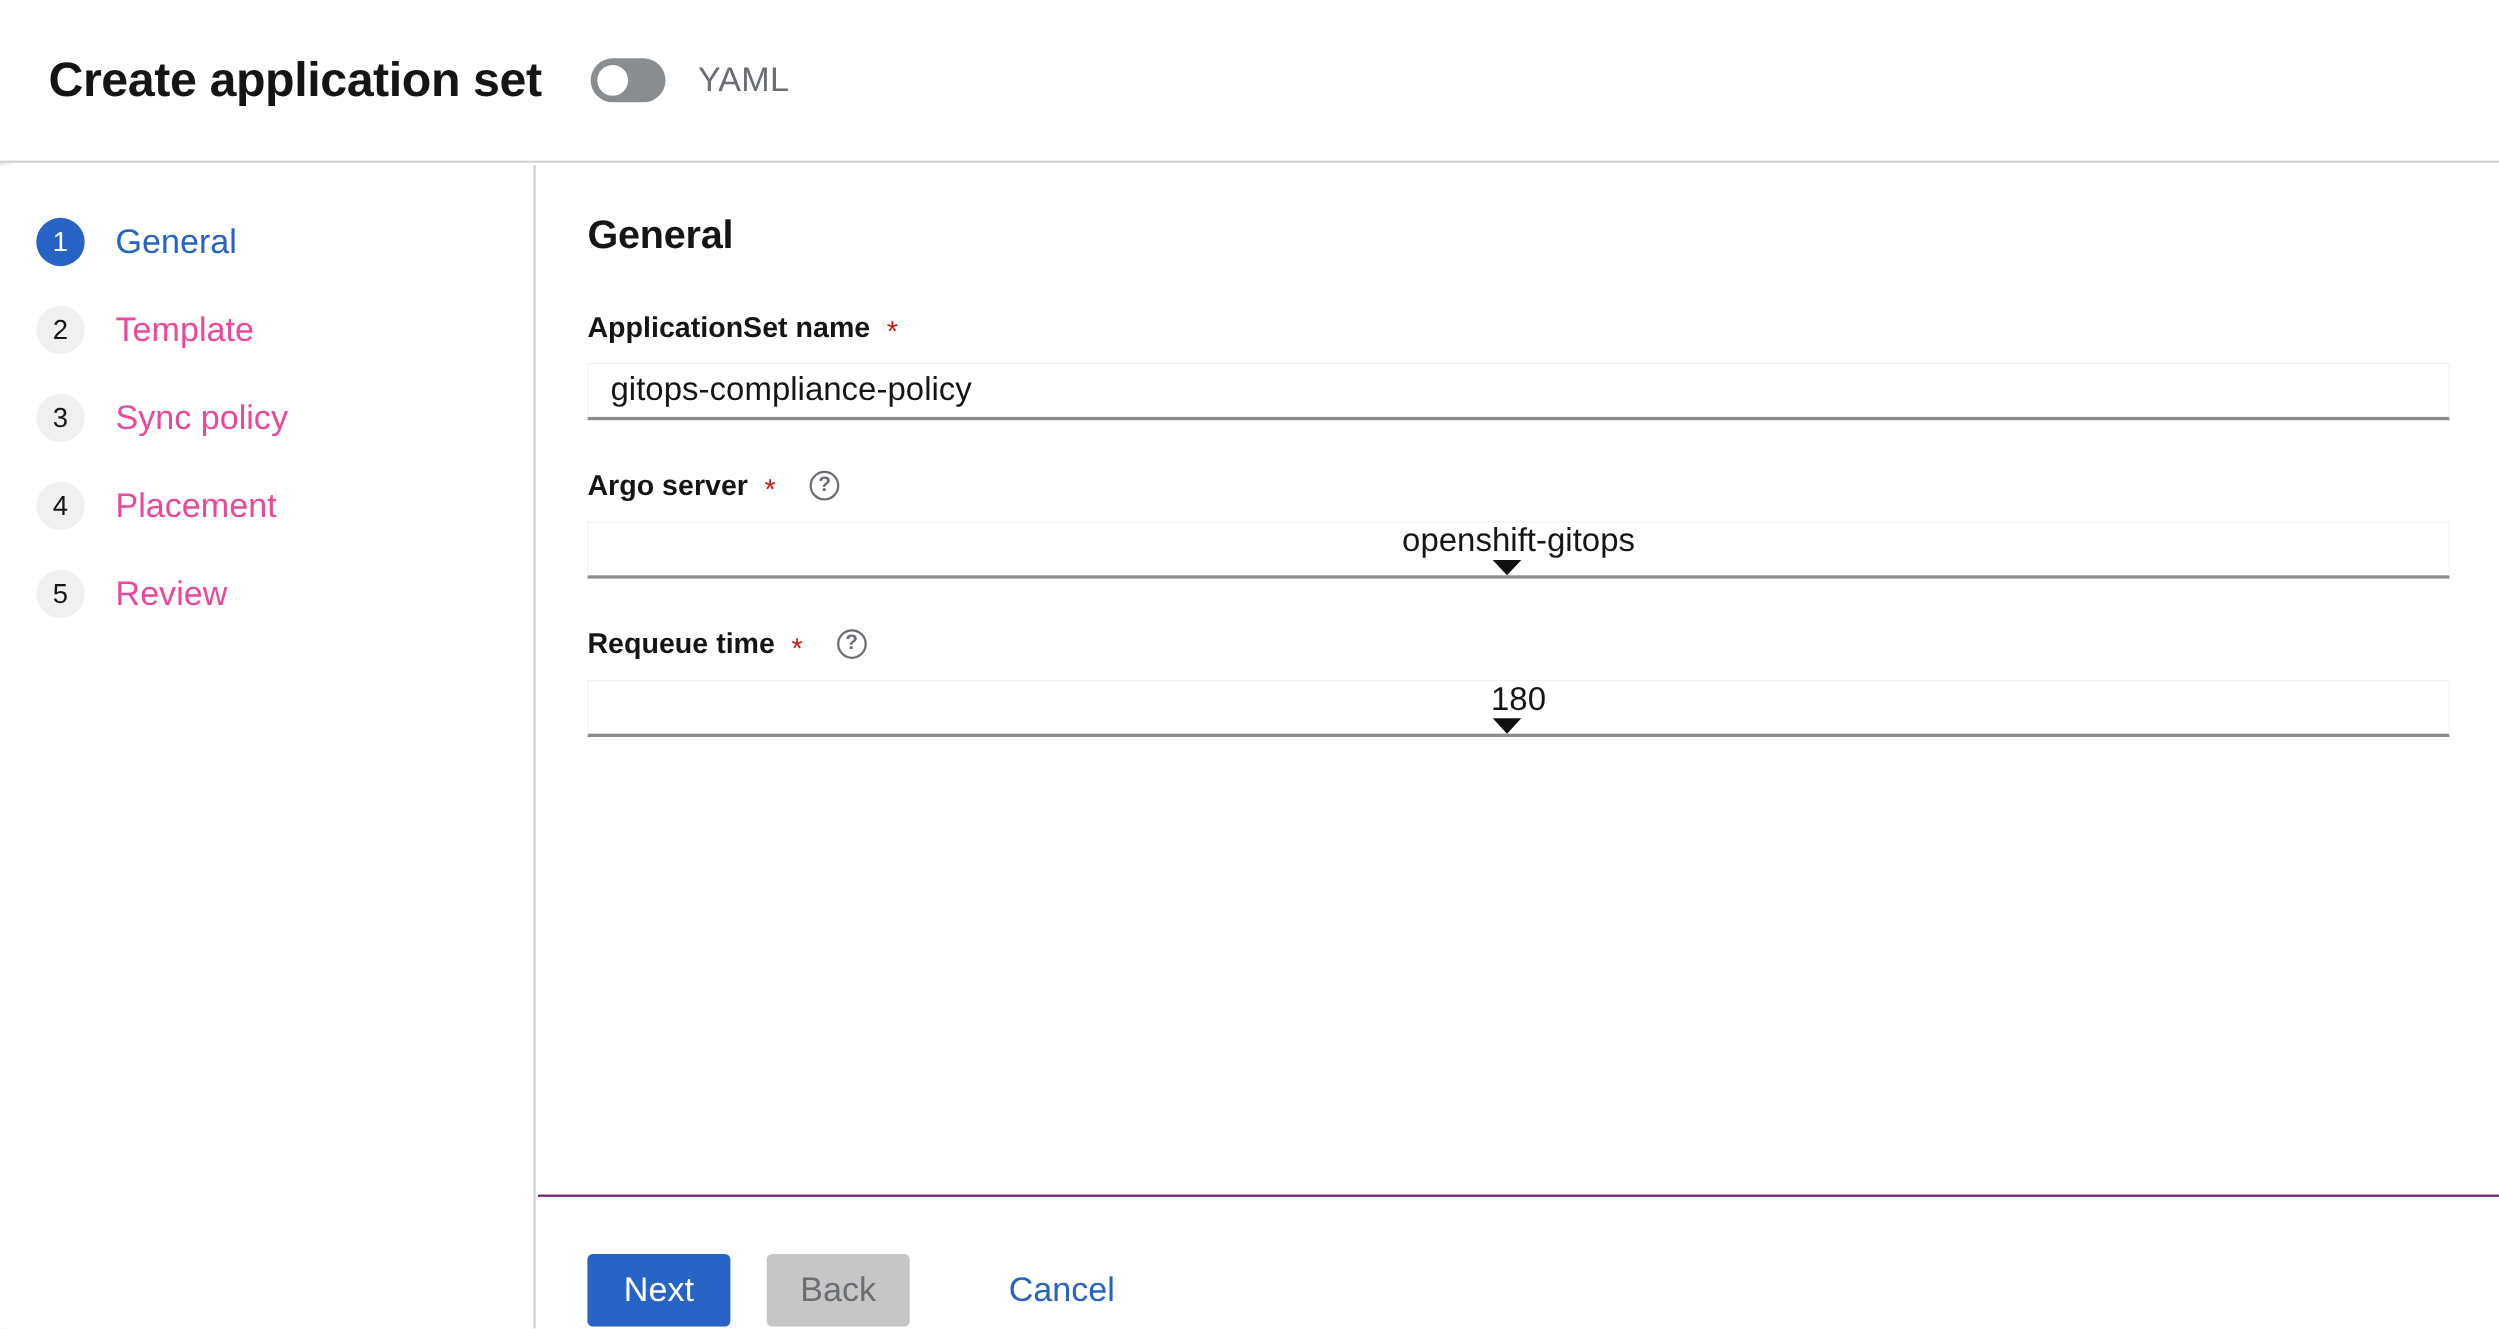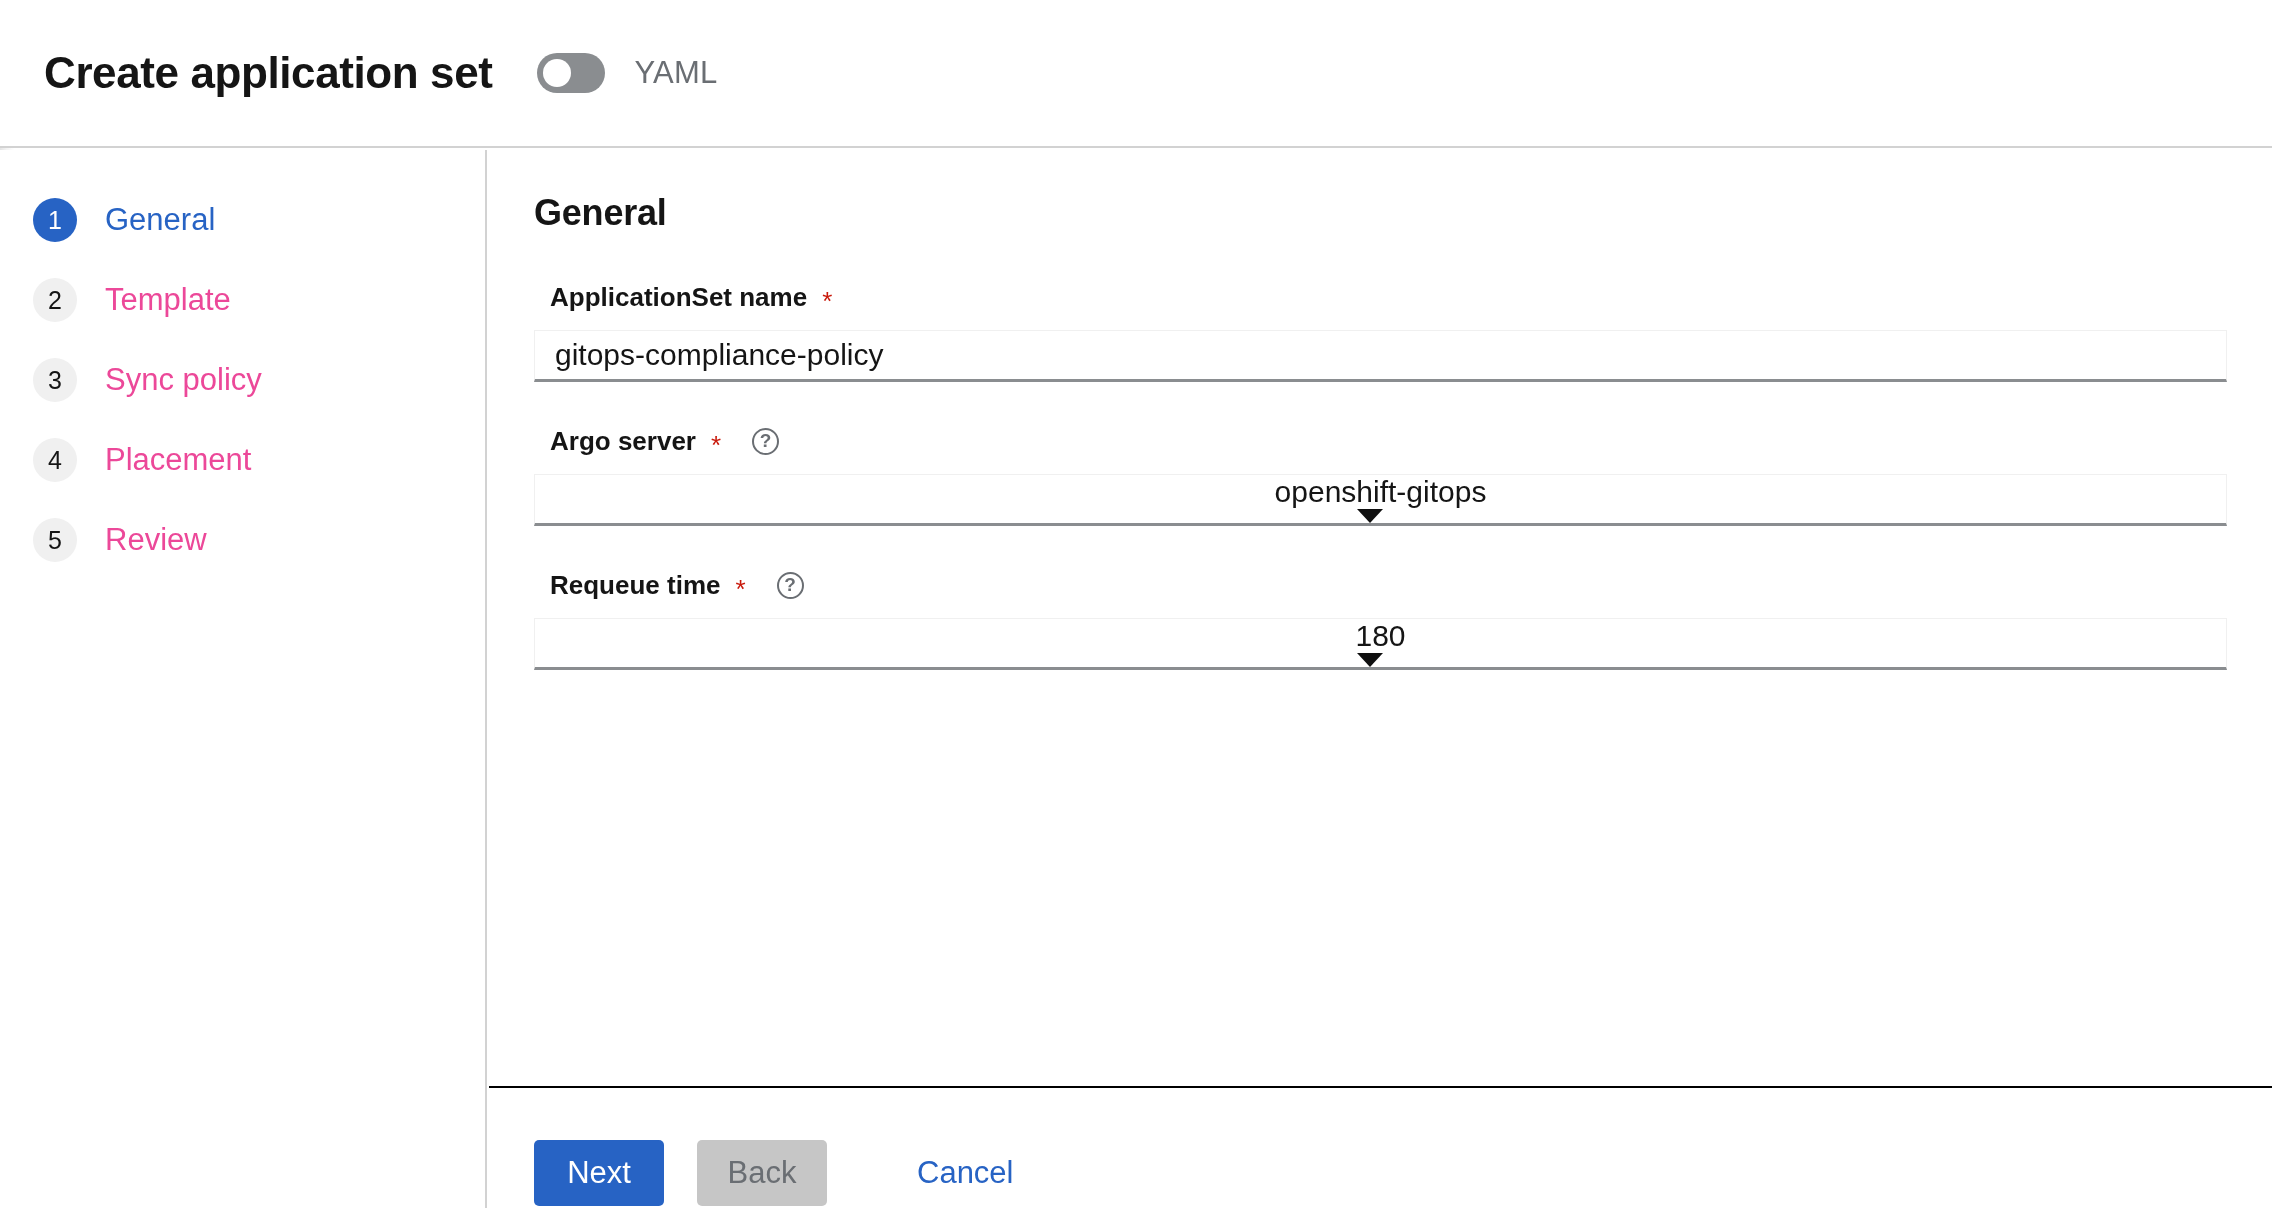--- a/index.html
+++ b/index.html
@@ -141,21 +141,20 @@
   .field { margin-bottom: 44px; }
   .field-label-row {
     display: flex;
     align-items: center;
     margin-bottom: 17px;
   }
   .field-label {
     font-size: 26px;
     font-weight: bold;
     color: #151515;
-    margin-left: 16px;
   }
   .req-star {
     color: #c9190b;
     font-size: 26px;
     margin-left: 15px;
     line-height: 1;
     position: relative;
     top: 3px;
   }
   .help-icon {
@@ -200,21 +199,21 @@
     margin-right: 22px;
   }
 
   
   .footer {
     position: absolute;
     left: 489px; top: 1086px;
     width: 1783px;
     height: 122px;
     background: #ffffff;
-    border-top: 2px solid #000000;
+    border-top: 2px solid #701a75;
     padding: 52px 0 0 45px;
     display: flex;
     align-items: flex-start;
   }
   .btn {
     height: 66px;
     border: none;
     border-radius: 5px;
     font-size: 31px;
     font-family: "Liberation Sans", sans-serif;

